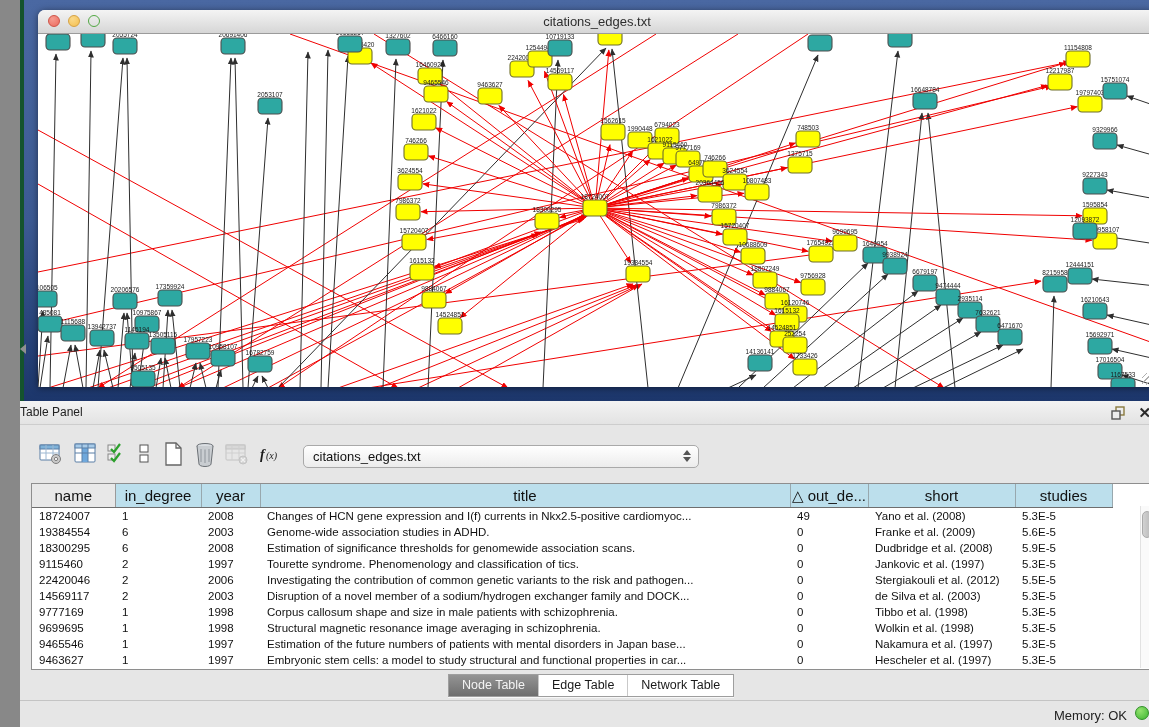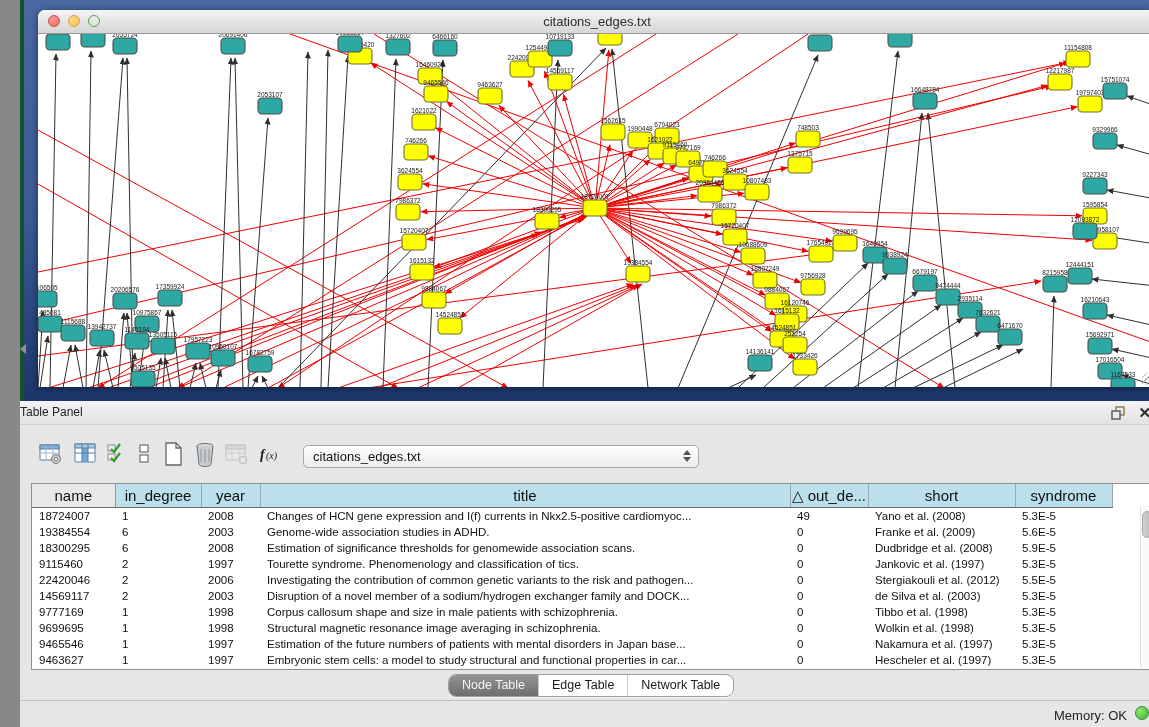--- a/index.html
+++ b/index.html
@@ -52,21 +52,21 @@
     background:#BCDFEC;border-right:1px solid #98A8AE;border-bottom:1px solid #6E6E6E;
     overflow:hidden;white-space:nowrap;}
   thead th.first{background:#E8E8E8;border-right:1px solid #9A9A9A;}
   tbody td{height:16px;font-size:11.5px;color:#111;padding:0 2px 0 7px;
     white-space:nowrap;overflow:hidden;}
   .vscroll{position:absolute;right:1px;top:22px;width:13px;bottom:1px;background:#FAFAFA;border-left:1px solid #E2E2E2;}
   .vthumb{position:absolute;left:1px;top:5px;width:10px;height:27px;border-radius:5px;
     background:linear-gradient(90deg,#D2D2D2,#B9B9B9);border:1px solid #AAAAAA;box-sizing:border-box;}
   
   .tabs{position:absolute;left:428px;top:674px;height:21px;display:flex;
-    border:1px solid #9E9E9E;border-radius:8px;overflow:hidden;background:#FFF;box-shadow:0 1px 0 rgba(255,255,255,.7);}
+    border:1px solid #9E9E9E;border-radius:0;overflow:hidden;background:#FFF;box-shadow:0 1px 0 rgba(255,255,255,.7);}
   .tab{font-size:12.5px;line-height:21px;padding:0 13px;color:#1A1A1A;border-right:1px solid #C9C9C9;}
   .tab:last-child{border-right:none;}
   .tab.selected{background:linear-gradient(#949494,#6E6E6E);color:#F4F4F4;}
   
   .statusbar{position:absolute;left:0;top:700px;width:1149px;height:27px;background:#E6E6E6;border-top:1px solid #C4C4C4;box-sizing:border-box;}
   .memory{position:absolute;right:42px;top:7px;font-size:13px;color:#222;}
   .memdot{position:absolute;right:20px;top:5px;width:14px;height:14px;border-radius:50%;
     background:radial-gradient(circle at 35% 30%,#93E26E,#3DB531);border:1px solid #2F8F27;box-sizing:border-box;}
 </style>
 </head>
@@ -676,21 +676,21 @@
           <col style="width: 97px;">
         </colgroup>
       <thead>
           <tr id="thead-row">
             <th class="first">name</th>
             <th>in_degree</th>
             <th>year</th>
             <th>title</th>
             <th>△ out_de...</th>
             <th>short</th>
-            <th>syndrome</th>
+            <th>studies</th>
           </tr>
         </thead>
       <tbody id="table-body">
           <tr>
             <td>18724007</td>
             <td>1</td>
             <td>2008</td>
             <td>Changes of HCN gene expression and I(f) currents in Nkx2.5-positive cardiomyoc...</td>
             <td>49</td>
             <td>Yano et al. (2008)</td>

